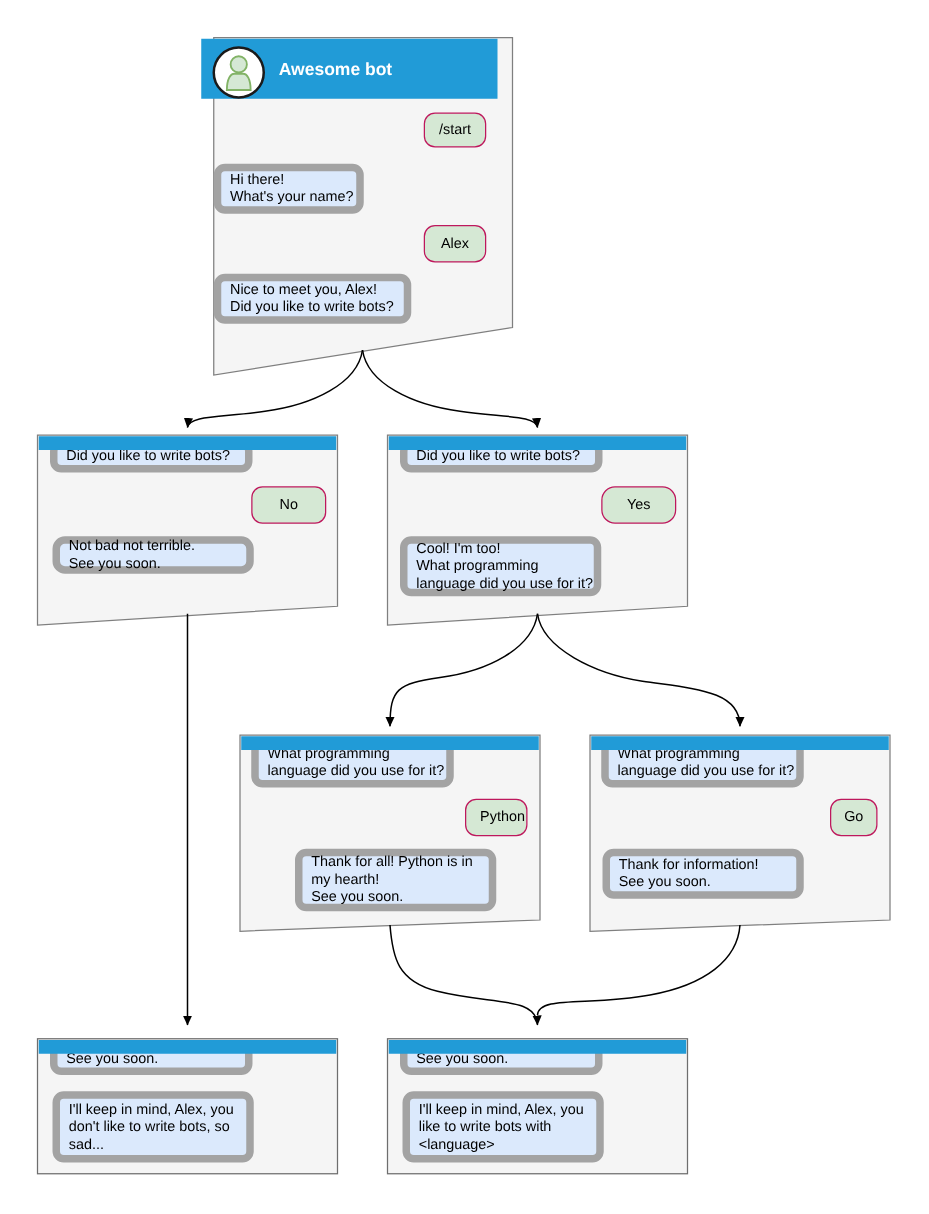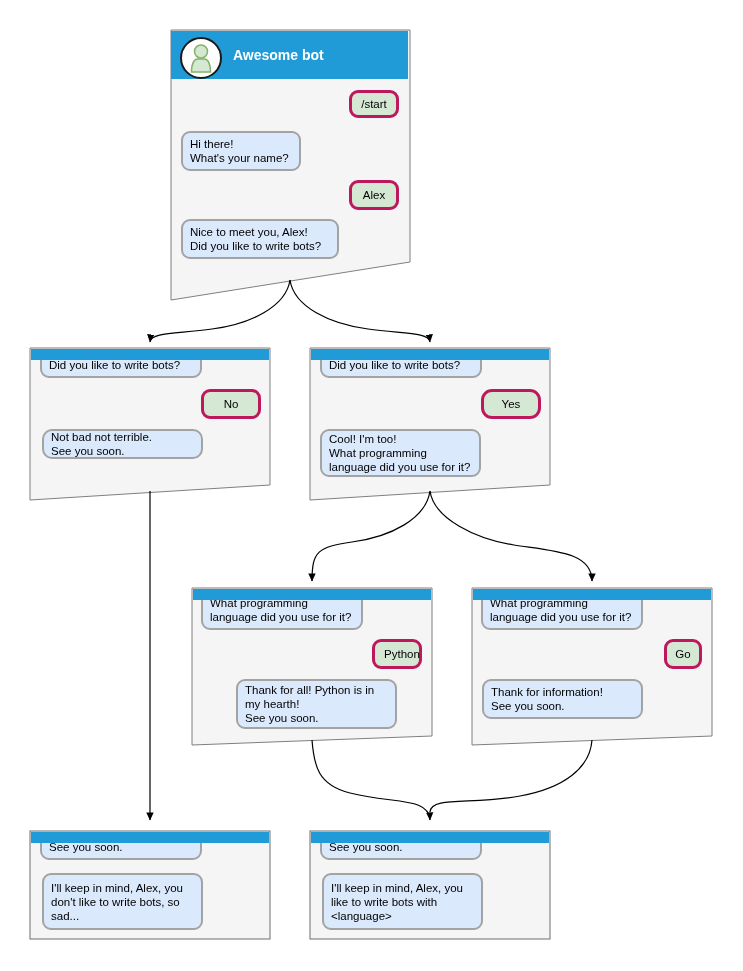--- a/index.html
+++ b/index.html
@@ -22,22 +22,22 @@
     background:#ffffff;border:2px solid #1a1a1a;overflow:hidden;
   }
   .hdr-title{
     margin-left:62px;color:#ffffff;font-size:14px;font-weight:700;
   }
   .bubble{
     position:absolute;box-sizing:border-box;display:flex;align-items:center;
     font-size:11.5px;line-height:14px;color:#000;border-radius:9px;
     white-space:pre;z-index:1;
   }
-  .bot-b{background:#dbe9fc;border:2px solid #a3a3a3;padding:0 7px;}
-  .user-b{background:#d5e8d4;border:3px solid #be185d;justify-content:center;text-align:center;padding:0 4px;}
+  .bot-b{background:#dbe9fc;border:6px solid #a3a3a3;padding:0 7px;}
+  .user-b{background:#d5e8d4;border:1px solid #be185d;justify-content:center;text-align:center;padding:0 4px;}
 </style>
 </head>
 <body>
 
 <div class="canvas">
 
   <svg class="bg" width="743" height="971" viewBox="0 0 743 971">
     <defs>
       <marker id="arw" markerWidth="10" markerHeight="10" refX="7.6" refY="4.5" orient="auto" markerUnits="userSpaceOnUse">
         <path d="M0,0.8 L8,4.5 L0,8.2 Z" fill="#000"></path>
@@ -54,21 +54,21 @@
 
     <path d="M290,280 C286,307 250,324 212,329 C178,334 151,332 150,342" fill="none" stroke="#000" stroke-width="1.2" marker-end="url(#arw)"></path>
     <path d="M290,280 C294,307 330,324 368,329 C402,334 429,332 430,342" fill="none" stroke="#000" stroke-width="1.2" marker-end="url(#arw)"></path>
     <path d="M430,491 C426,519 390,537 352,542 C318,547 312,551 312,581" fill="none" stroke="#000" stroke-width="1.2" marker-end="url(#arw)"></path>
     <path d="M430,491 C434,519 476,539 514,545 C554,551 592,552 592,581" fill="none" stroke="#000" stroke-width="1.2" marker-end="url(#arw)"></path>
     <path d="M150,491 L150,820" fill="none" stroke="#000" stroke-width="1.2" marker-end="url(#arw)"></path>
     <path d="M312,740 C314,766 318,785 350,793 C394,804 429,797 430,820" fill="none" stroke="#000" stroke-width="1.2" marker-end="url(#arw)"></path>
     <path d="M592,740 C590,768 564,788 520,796 C472,805 431,796 430,812" fill="none" stroke="#000" stroke-width="1.2"></path>
   </svg>
 
-  <div class="node" id="n-main" style="left:170px;top:30px;width:239px;height:270px;">
+  <div class="node" id="n-main" style="left:160px;top:30px;width:239px;height:270px;">
     <div class="main-hdr">
       <span class="avatar">
         <svg width="38" height="38" viewBox="0 0 38 38">
           <circle cx="19" cy="12.5" r="6.5" fill="#d5e8d4" stroke="#82b366" stroke-width="1.5"></circle>
           <path d="M9.5,33 C9.5,24 12.5,20 15.5,20 L22.5,20 C25.5,20 28.5,24 28.5,33 Z" fill="#d5e8d4" stroke="#82b366" stroke-width="1.5"></path>
         </svg>
       </span>
       <span class="hdr-title">Awesome bot</span>
     </div>
     <div class="bubble user-b" style="right:10px;top:60px;width:50px;height:28px;">/start</div>

